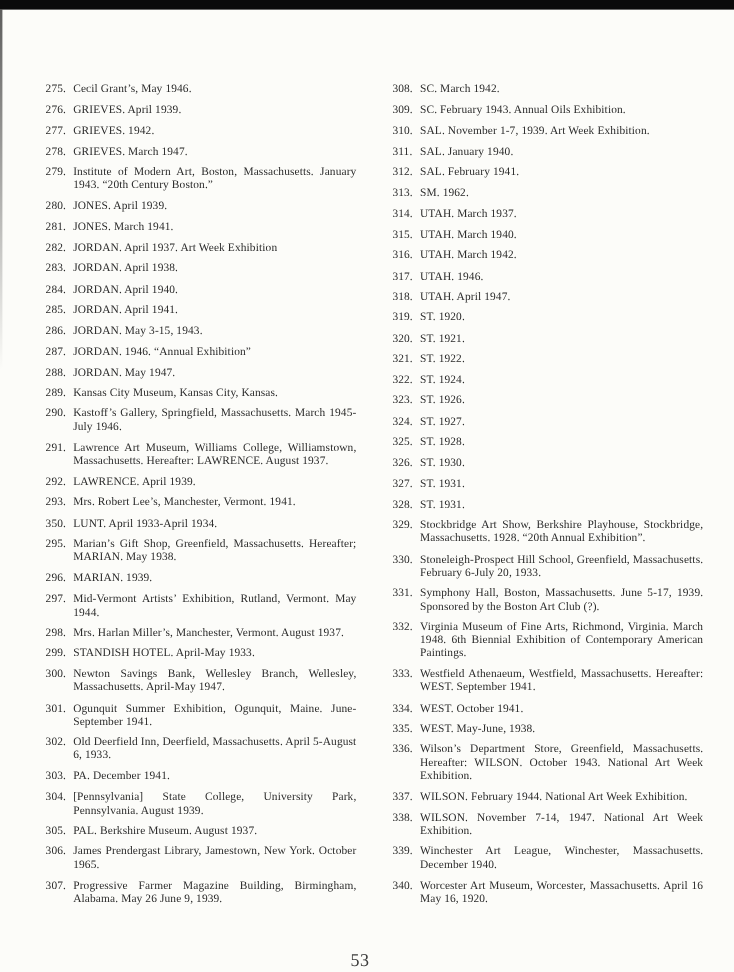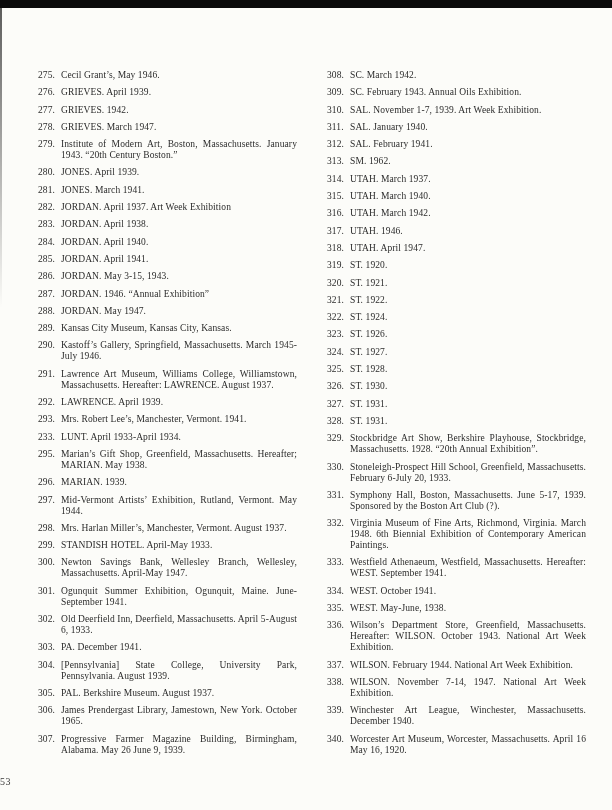--- a/index.html
+++ b/index.html
@@ -56,24 +56,25 @@
     flex: 0 0 23px;
     white-space: nowrap;
   }
   .entry .txt {
     flex: 1 1 auto;
     text-align: justify;
     text-justify: inter-word;
   }
   .page-number {
     position: absolute;
-    top: 776px;
+    top: 793px;
     left: 0;
     width: 600px;
-    font-size: 10px;
+    text-align: center;
+    font-size: 15px;
     color: #3a3a3a;
     letter-spacing: 0.5px;
   }
 </style>
 </head>
 <body>
 
 <div class="page">
   <div class="top-band"></div>
   <div class="left-edge"></div>
@@ -150,21 +151,21 @@
         </div>
         <div class="entry">
           <span class="num">292.</span>
           <span class="txt">LAWRENCE. April 1939.</span>
         </div>
         <div class="entry">
           <span class="num">293.</span>
           <span class="txt">Mrs. Robert Lee’s, Manchester, Vermont. 1941.</span>
         </div>
         <div class="entry">
-          <span class="num">233.</span>
+          <span class="num">350.</span>
           <span class="txt">LUNT. April 1933-April 1934.</span>
         </div>
         <div class="entry">
           <span class="num">295.</span>
           <span class="txt">Marian’s Gift Shop, Greenfield, Massachusetts. Hereafter; MARIAN. May 1938.</span>
         </div>
         <div class="entry">
           <span class="num">296.</span>
           <span class="txt">MARIAN. 1939.</span>
         </div>

